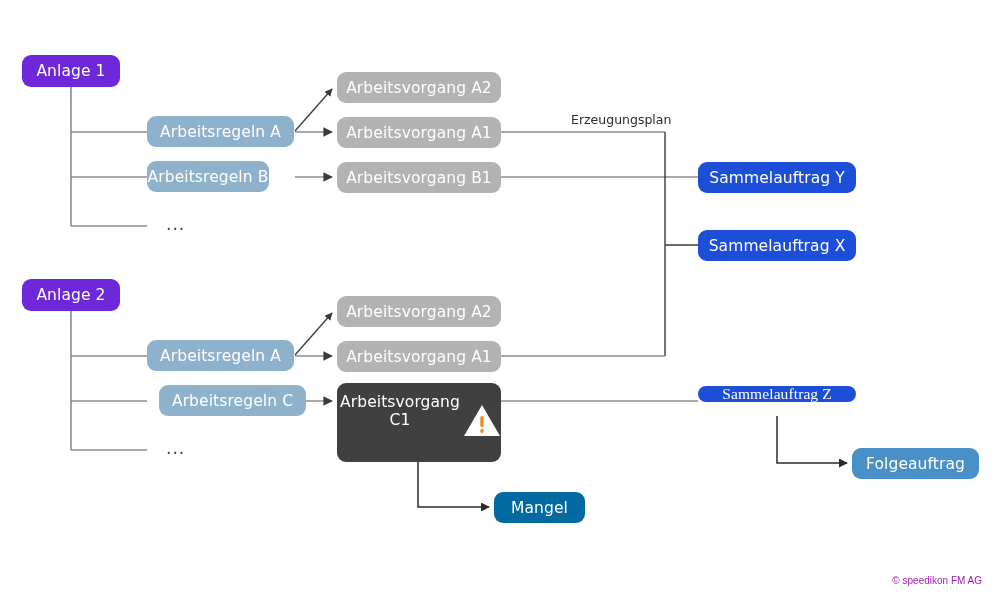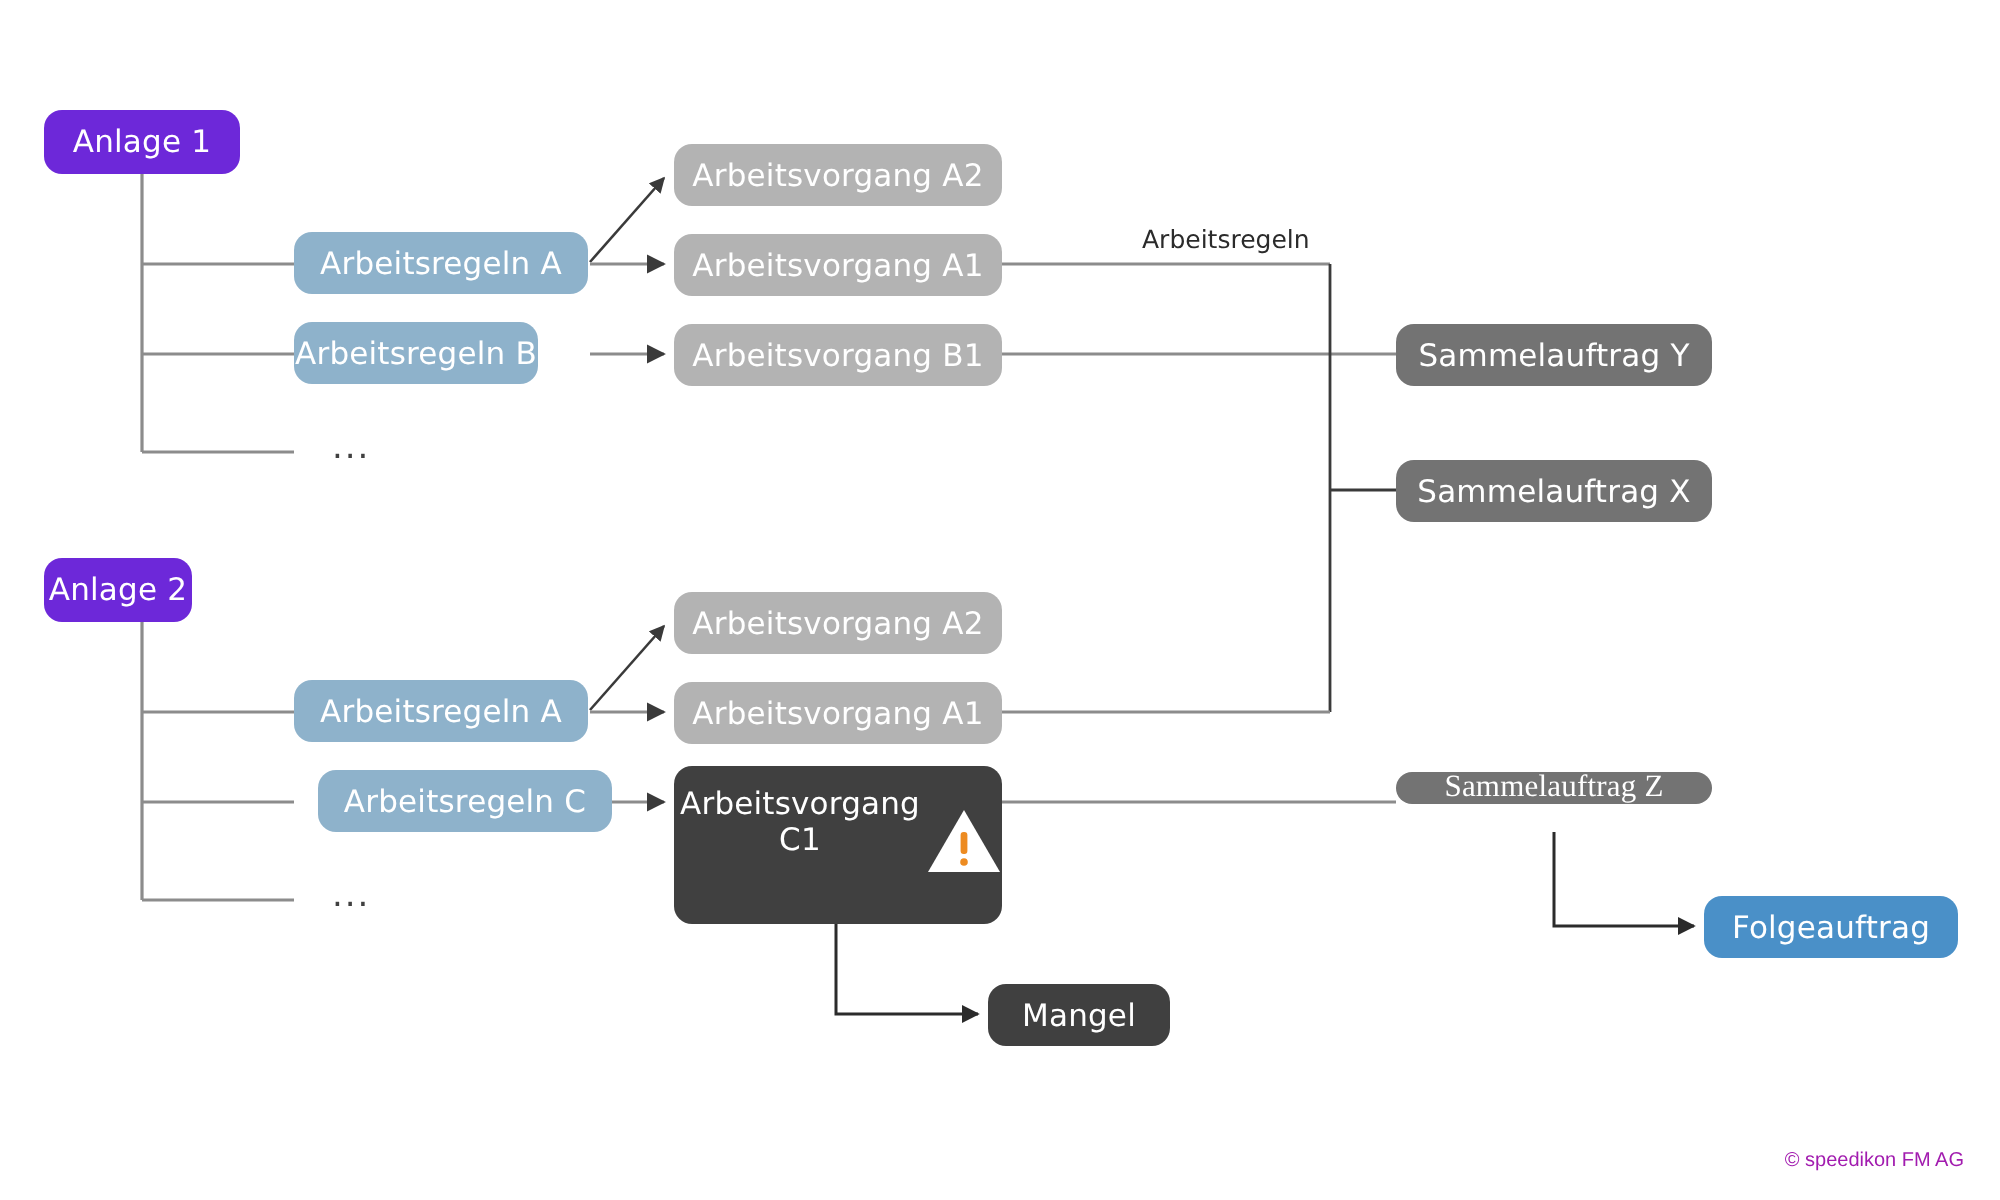--- a/index.html
+++ b/index.html
@@ -15,22 +15,22 @@
     position:absolute;border-radius:9px;
     display:flex;align-items:center;justify-content:center;
     color:#ffffff;font-size:15.5px;font-family:"DejaVu Sans",sans-serif;
     letter-spacing:.1px;box-sizing:border-box;text-align:center;
     z-index:3;
   }
   .node.plant   {background:#6d28d9;}
   .node.rule    {background:#8EB2CB;}
   .node.op      {background:#B3B3B3;}
   .node.op-warn {background:#404040;align-items:flex-start;padding-top:6px;flex-direction:row;justify-content:flex-start;}
-  .node.collect {background:#737373;}
-  .node.defect  {background:#404040;}
+  .node.collect {background:#1d4ed8;}
+  .node.defect  {background:#0369a1;}
   .node.follow  {background:#4A90C8;}
 
   .warn-icon{
     margin:0 auto;margin-top:14px;width:40px;height:34px;
     display:flex;align-items:center;justify-content:center;
   }
 
   .ellipsis{
     position:absolute;font-size:17px;color:#404040;
     font-family:"DejaVu Sans",sans-serif;letter-spacing:1px;z-index:3;
@@ -97,21 +97,21 @@
 
     <path d="M 501 401 L 698 401" stroke="#8C8C8C" stroke-width="1.5" fill="none"></path>
 
     <path d="M 418 462 L 418 507 L 489 507" stroke="#2b2b2b" stroke-width="1.5" fill="none" marker-end="url(#arrDark)"></path>
 
     <path d="M 777 416 L 777 463 L 847 463" stroke="#2b2b2b" stroke-width="1.5" fill="none" marker-end="url(#arrDark)"></path>
   </svg>
 
   <div class="node plant" style="left:22px;top:55px;width:98px;height:32px;">Anlage 1</div>
 
-  <div class="node plant" style="left:22px;top:279px;width:74px;height:32px;">Anlage 2</div>
+  <div class="node plant" style="left:22px;top:279px;width:98px;height:32px;">Anlage 2</div>
 
   <div class="node rule" style="left:147px;top:116px;width:147px;height:31px;">Arbeitsregeln A</div>
 
   <div class="node rule" style="left:147px;top:161px;width:122px;height:31px;">Arbeitsregeln B</div>
 
   <div class="node rule" style="left:147px;top:340px;width:147px;height:31px;">Arbeitsregeln A</div>
 
   <div class="node rule" style="left:147px;top:385px;width:147px;height:31px;margin-left:12px;">Arbeitsregeln C</div>
 
   <div class="node op" style="left:337px;top:72px;width:164px;height:31px;">Arbeitsvorgang A2</div>
@@ -138,20 +138,20 @@
   <div class="node collect" style="left:698px;top:162px;width:158px;height:31px;">Sammelauftrag Y</div>
 
   <div class="node collect" style="left:698px;top:230px;width:158px;height:31px;">Sammelauftrag X</div>
 
   <div class="node collect" style="left:698px;top:386px;width:158px;height:16px;font-family:Liberation Serif, serif;">Sammelauftrag Z</div>
 
   <div class="node defect" style="left:494px;top:492px;width:91px;height:31px;">Mangel</div>
 
   <div class="node follow" style="left:852px;top:448px;width:127px;height:31px;">Folgeauftrag</div>
 
-  <div class="wire-label" style="left:571px;top:112px;">Arbeitsregeln</div>
+  <div class="wire-label" style="left:571px;top:112px;">Erzeugungsplan</div>
 
   <div class="ellipsis" style="left:166px;top:214px;">...</div>
 
   <div class="ellipsis" style="left:166px;top:438px;">...</div>
 
   <div class="copyright">© speedikon FM AG</div>
 </div>
 
 </body></html>

